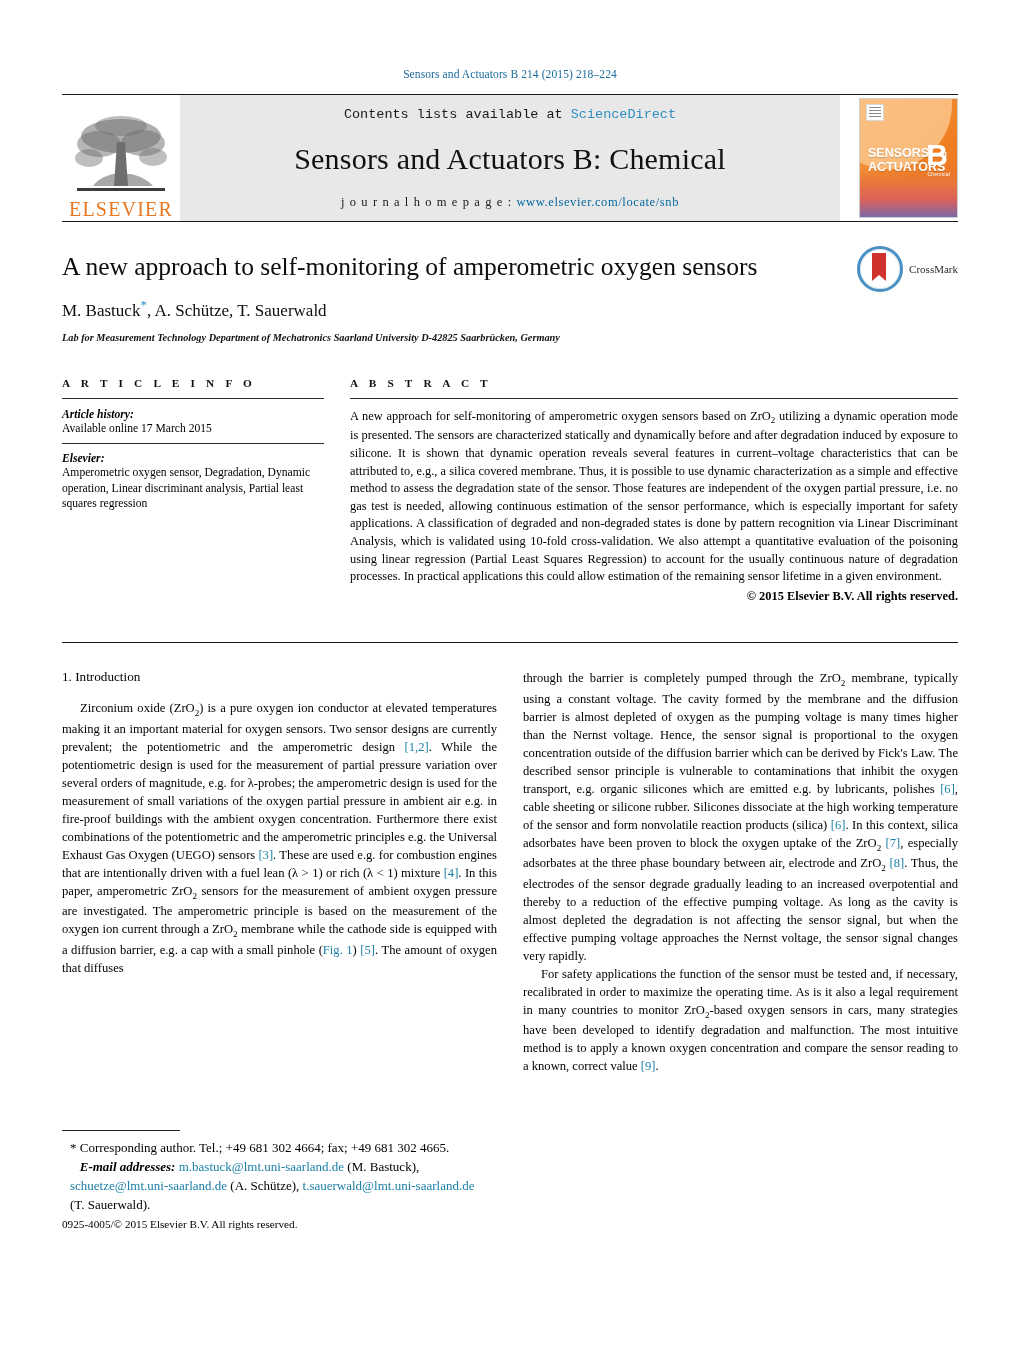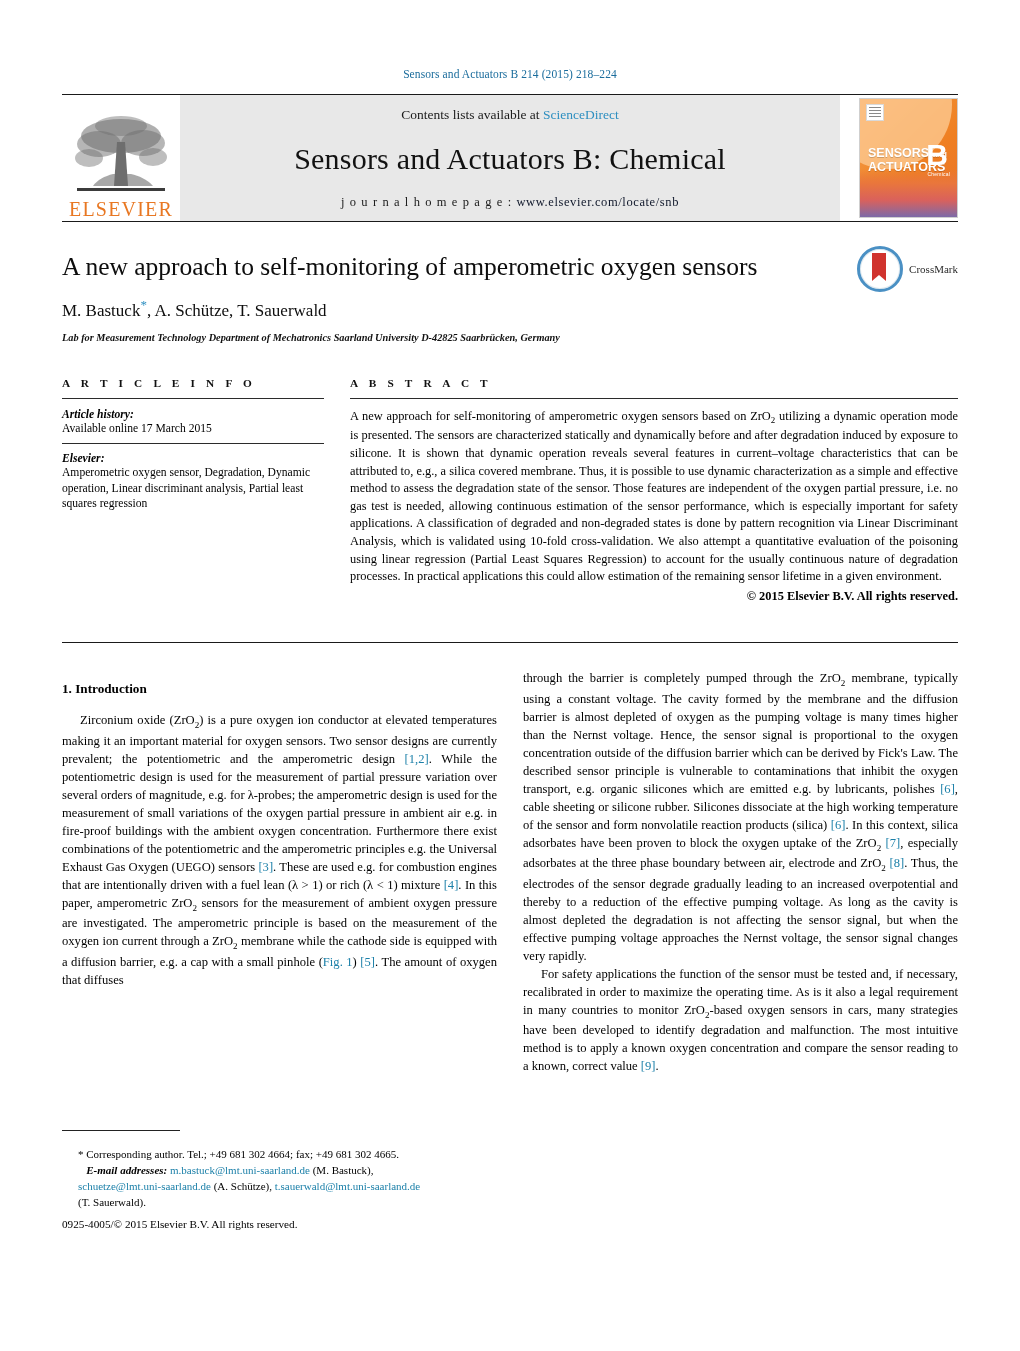--- a/index.html
+++ b/index.html
@@ -68,36 +68,37 @@
     background: #e8e8e8;
     display: flex;
     flex-direction: column;
     align-items: center;
     justify-content: space-between;
     padding: 12px 0 11px 0;
   }
   .contents-line {
     font-size: 13.5px;
     color: #1a1a1a;
+    font-family: Liberation Mono, monospace;
   }
   .contents-line .sd {
     color: #2e8fc0;
   }
   .journal-title {
     font-size: 30px;
     color: #111;
     letter-spacing: 0.2px;
     line-height: 1;
   }
   .homepage-line {
     font-size: 12.5px;
     letter-spacing: 1.1px;
     color: #1a1a1a;
   }
-  .homepage-line .url { color: #0f172a; letter-spacing: 0.6px; }
+  .homepage-line .url { color: #0369a1; letter-spacing: 0.6px; }
   .cover-block {
     width: 118px;
     flex: 0 0 118px;
     display: flex;
     align-items: center;
     justify-content: flex-end;
   }
   .cover-thumb {
     width: 103px;
     height: 118px;
@@ -267,22 +268,22 @@
 
   
   .body-cols {
     margin: 26px 62px 0 62px;
     display: flex;
     gap: 26px;
   }
   .bcol { width: 435px; flex: 0 0 435px; }
   h2.sec {
     font-size: 13.2px;
-    font-weight: bold;
-    margin: 12px 0 14px 0;
+    font-weight: normal;
+    margin: 0 0 14px 0;
   }
   p.para {
     font-size: 12.6px;
     line-height: 1.43;
     text-align: justify;
     margin: 0;
     text-indent: 18px;
   }
   p.para.cont { text-indent: 0; }
   .ref { color: #1a7fa8; }
@@ -290,23 +291,23 @@
 
   
   .footnote {
     position: absolute;
     left: 62px;
     top: 1130px;
     width: 435px;
   }
   .fn-rule { border-top: 1.3px solid #222; width: 118px; margin-bottom: 7px; }
   .fn-text {
-    font-size: 11px;
+    font-size: 13px;
     line-height: 1.45;
-    margin: 16px;
+    margin: 8px;
     text-align: justify;
   }
   .fn-text .ital { font-style: italic; font-weight: bold; }
   .doi-block {
     position: absolute;
     left: 62px;
     top: 1218px;
     width: 460px;
   }
   .doi-line { font-size: 11.2px; color: #1a7fa8; margin: 0 0 2px 0; }

